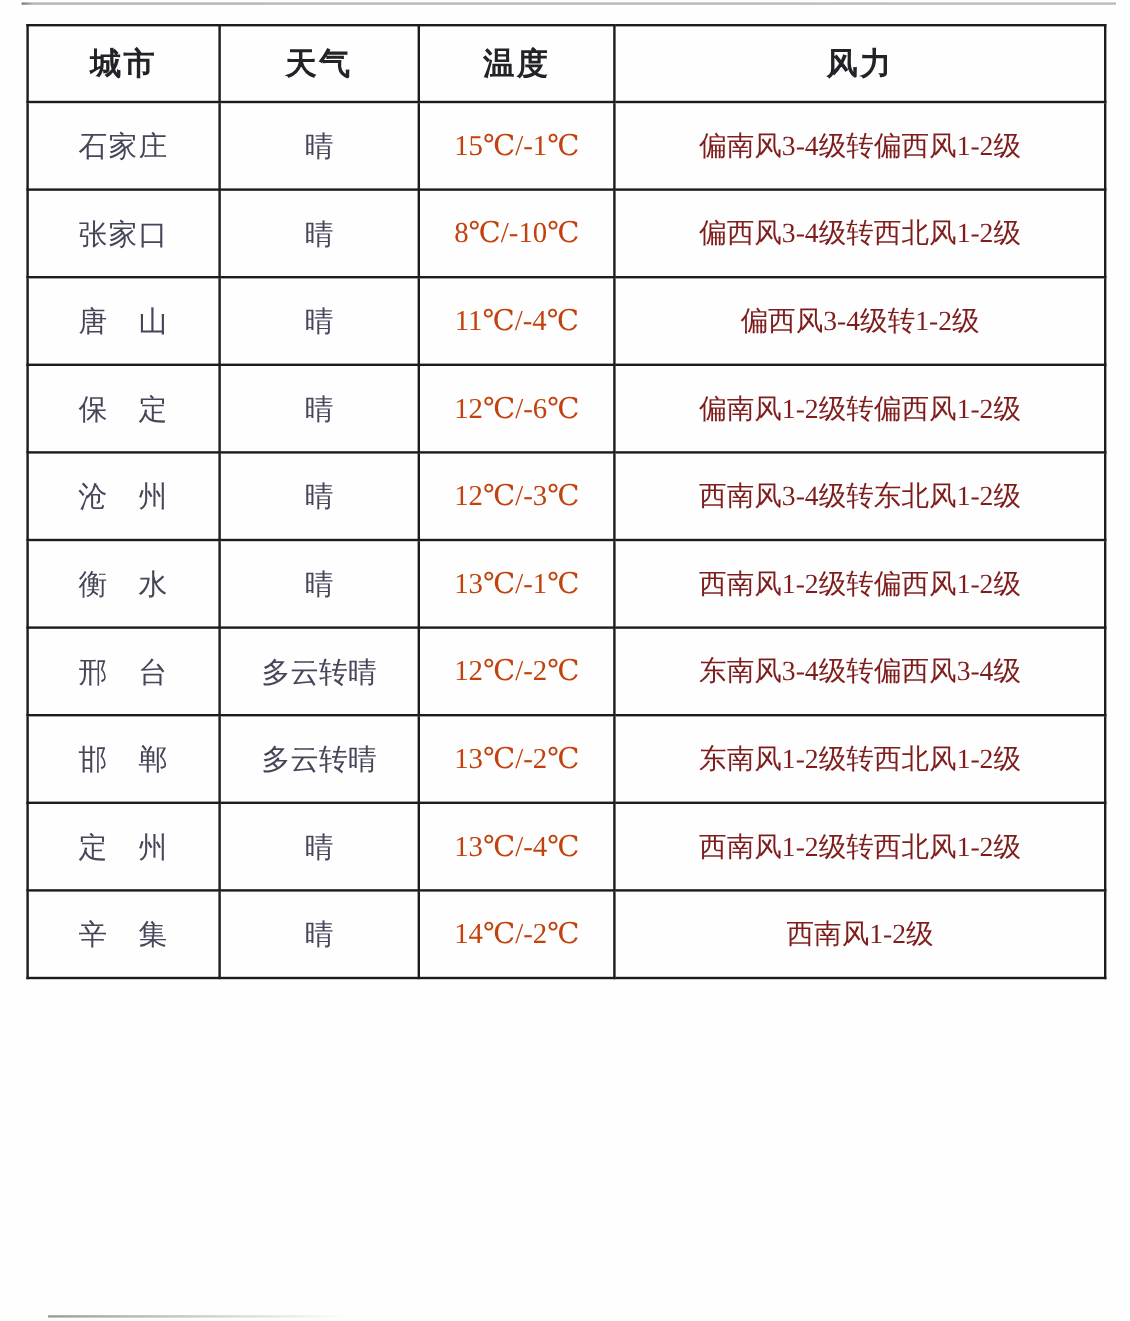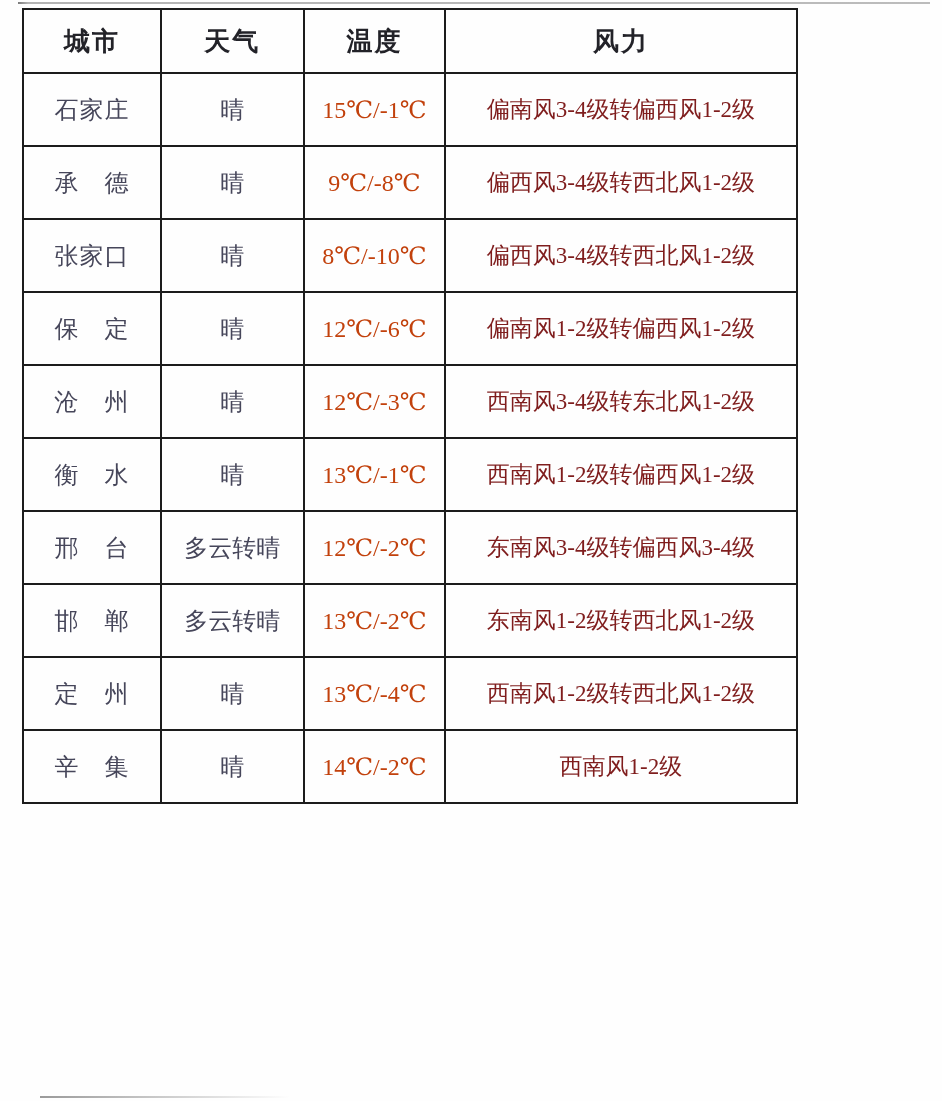--- a/index.html
+++ b/index.html
@@ -27,22 +27,22 @@
     position: absolute;
     left: 40px;
     top: 1096px;
     width: 250px;
     height: 2px;
     background: linear-gradient(to right, #9a9a9a, rgba(170,170,170,0));
   }
   table.weather {
     position: absolute;
     left: 22px;
-    top: 8px;
-    width: 776px;
+    top: 20px;
+    width: 900px;
     border-collapse: collapse;
     table-layout: fixed;
   }
   table.weather th, table.weather td {
     border: 2px solid #1c1c1c;
     text-align: center;
     vertical-align: middle;
     padding: 0 4px;
   }
   table.weather thead tr { height: 64px; }
@@ -93,30 +93,30 @@
       </tr>
     </thead>
     <tbody id="table-body">
         <tr>
           <td class="city-cell">石家庄</td>
           <td class="weather-cell">晴</td>
           <td class="temp-cell">15℃/-1℃</td>
           <td class="wind-cell">偏南风3-4级转偏西风1-2级</td>
         </tr>
         <tr>
-          <td class="city-cell">承　德</td>
-          <td class="weather-cell">晴</td>
-          <td class="temp-cell">9℃/-8℃</td>
-          <td class="wind-cell">偏西风3-4级转西北风1-2级</td>
-        </tr>
-        <tr>
           <td class="city-cell">张家口</td>
           <td class="weather-cell">晴</td>
           <td class="temp-cell">8℃/-10℃</td>
           <td class="wind-cell">偏西风3-4级转西北风1-2级</td>
+        </tr>
+        <tr>
+          <td class="city-cell">唐　山</td>
+          <td class="weather-cell">晴</td>
+          <td class="temp-cell">11℃/-4℃</td>
+          <td class="wind-cell">偏西风3-4级转1-2级</td>
         </tr>
         <tr>
           <td class="city-cell">保　定</td>
           <td class="weather-cell">晴</td>
           <td class="temp-cell">12℃/-6℃</td>
           <td class="wind-cell">偏南风1-2级转偏西风1-2级</td>
         </tr>
         <tr>
           <td class="city-cell">沧　州</td>
           <td class="weather-cell">晴</td>

